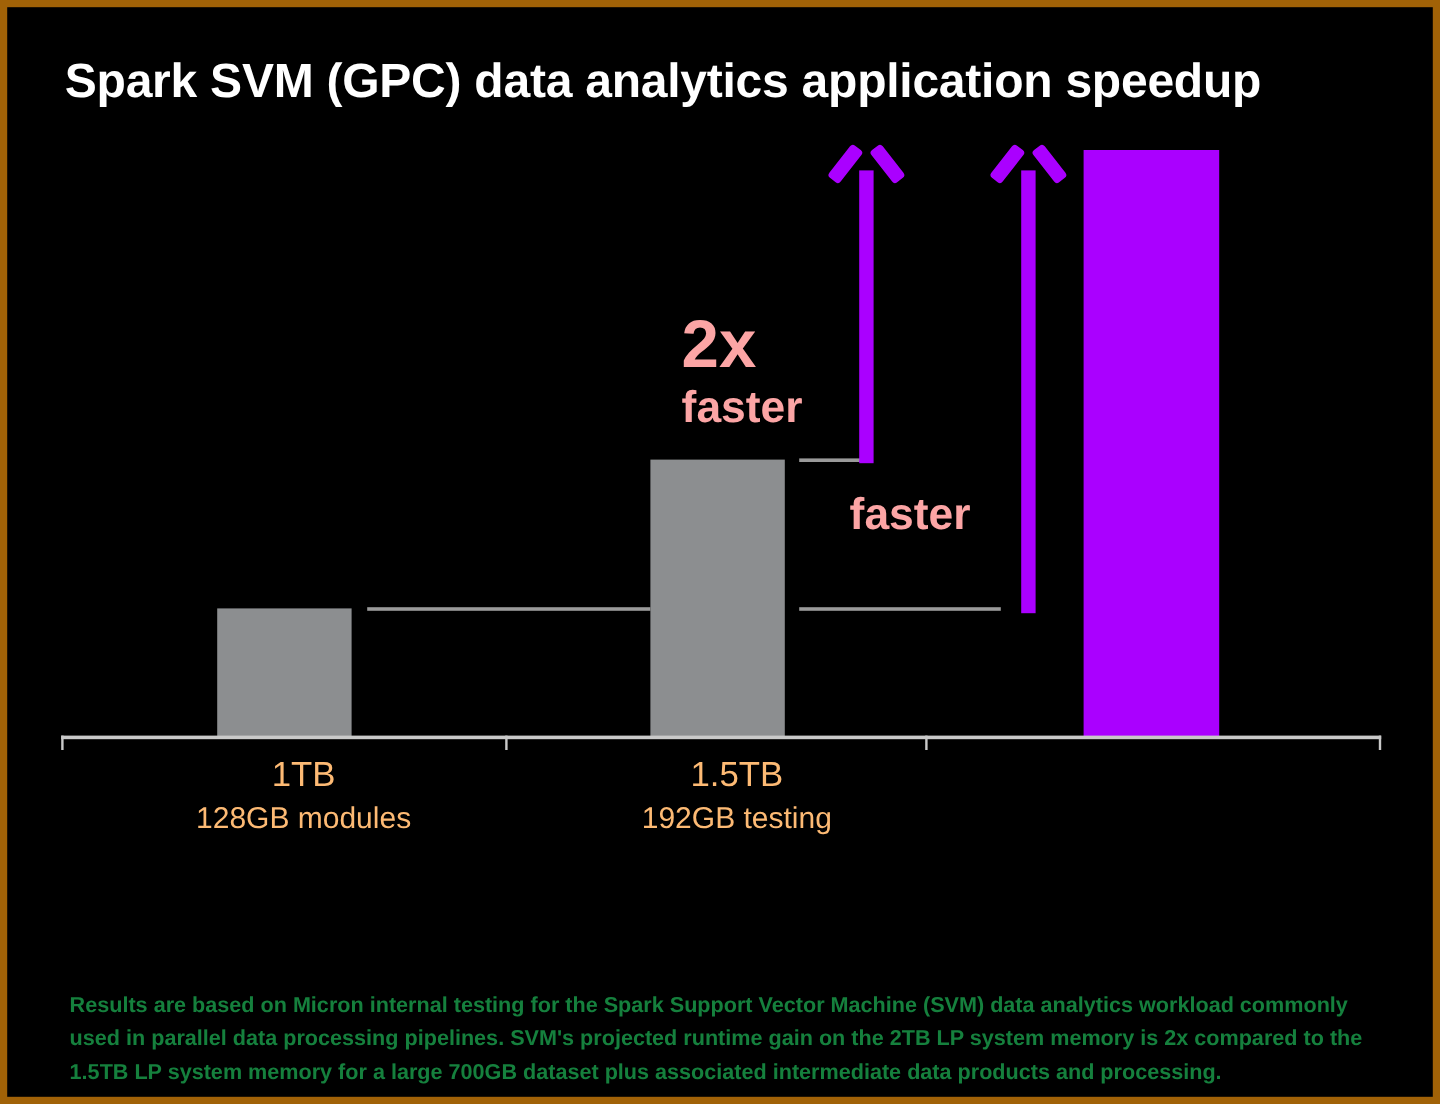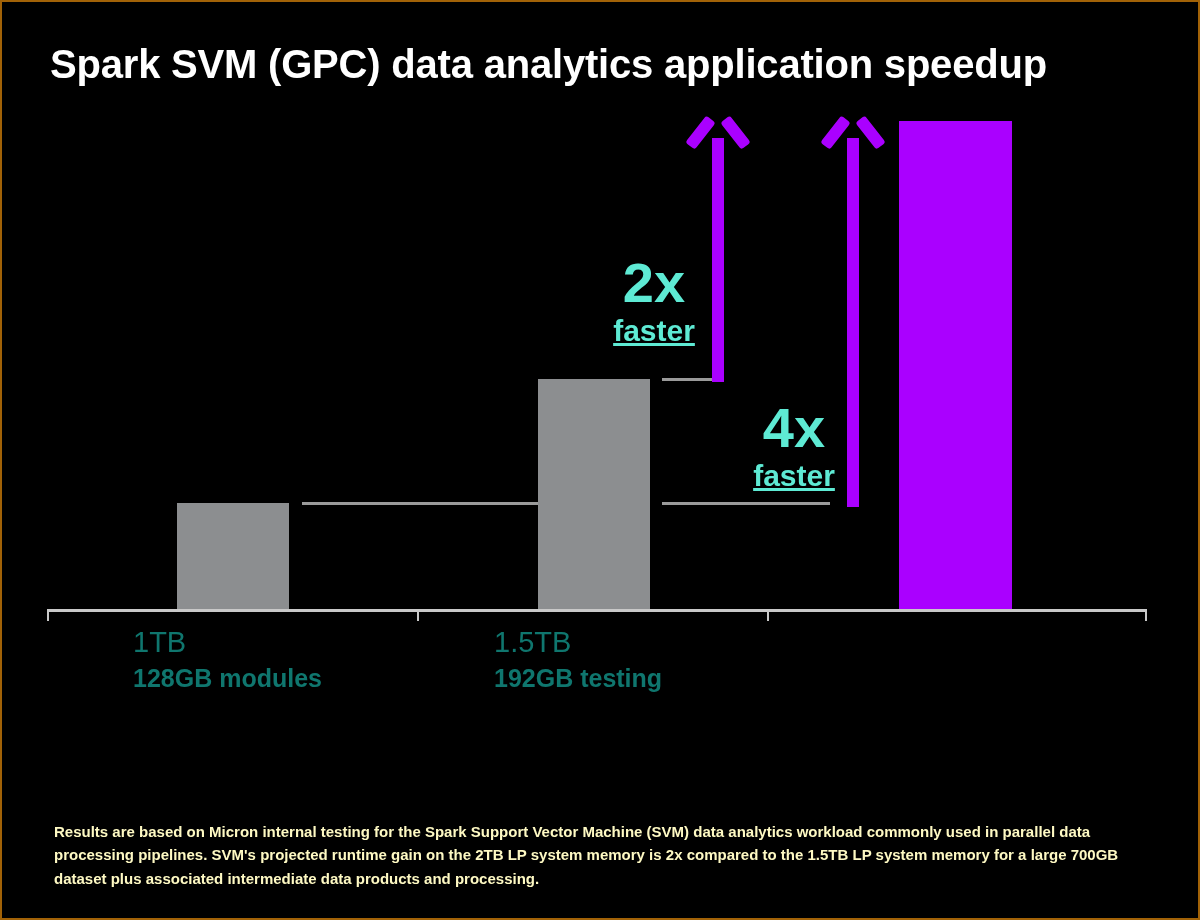--- a/index.html
+++ b/index.html
@@ -13,21 +13,21 @@
     font-family: "Liberation Sans", sans-serif;
     overflow: hidden;
   }
 
   #slide {
     position: relative;
     width: 1200px;
     height: 920px;
     background: #000000;
     box-sizing: border-box;
-    border: 2px solid #a16207;
+    border: 6px solid #a16207;
     overflow: hidden;
   }
 
   
   #chart-title {
     position: absolute;
     left: 48px;
     top: 40px;
     width: 1080px;
     font-size: 40px;
@@ -101,64 +101,65 @@
     height: 12px;
     background: #aa00ff;
     border-radius: 3px;
   }
   .arrow-head .left  { left: -2px;  transform: rotate(-52deg); transform-origin: left center; }
   .arrow-head .right { right: -2px; transform: rotate(52deg);  transform-origin: right center; }
 
   
   .annotation {
     position: absolute;
+    text-align: left;
+    color: #fca5a5;
+  }
+  .annotation .multiplier {
+    display: block;
+    font-size: 56px;
+    font-weight: bold;
+    line-height: 1.0;
+  }
+  .annotation .faster {
+    display: block;
+    font-size: 37px;
+    font-weight: bold;
+    line-height: 1.35;
+  }
+
+  
+  .cat-label {
+    position: absolute;
     text-align: center;
-    color: #5eead4;
-  }
-  .annotation .multiplier {
-    display: block;
-    font-size: 56px;
-    font-weight: bold;
-    line-height: 1.0;
-  }
-  .annotation .faster {
-    display: block;
-    font-size: 30px;
-    font-weight: bold;
-    line-height: 1.35;
-    text-decoration: underline;
-  }
-
-  
-  .cat-label {
-    position: absolute;
-    color: #0f766e;
+    color: #fdba74;
+    margin-left: 16px;
   }
   .cat-label .primary {
     display: block;
     font-size: 29px;
     line-height: 1.25;
   }
   .cat-label .secondary {
     display: block;
     font-size: 25px;
-    font-weight: bold;
+    font-weight: normal;
     line-height: 1.45;
   }
 
   
   #footnote {
     position: absolute;
     left: 52px;
     top: 818px;
     width: 1092px;
-    font-size: 15px;
+    font-size: 18px;
     font-weight: bold;
     line-height: 1.55;
-    color: #fef9c3;
+    color: #15803d;
   }
 </style>
 </head>
 <body>
 
 <div id="slide">
 
   <div id="chart-title">Spark SVM (GPC) data analytics application speedup</div>
 
   <div id="plot-area">
@@ -188,21 +189,20 @@
         <span class="right"></span>
       </div>
     </div>
 
     <div class="annotation" style="left:562px; top:253px; width:180px;">
       <span class="multiplier">2x</span>
       <span class="faster">faster</span>
     </div>
 
     <div class="annotation" style="left:702px; top:398px; width:180px;">
-      <span class="multiplier">4x</span>
       <span class="faster">faster</span>
     </div>
 
     <div id="axis-line"></div>
     <div class="axis-tick" style="left:45px;"></div>
     <div class="axis-tick" style="left:415px;"></div>
     <div class="axis-tick" style="left:765px;"></div>
     <div class="axis-tick" style="left:1143px;"></div>
 
     <div class="cat-label" style="left:131px; top:622px; width:200px;">

